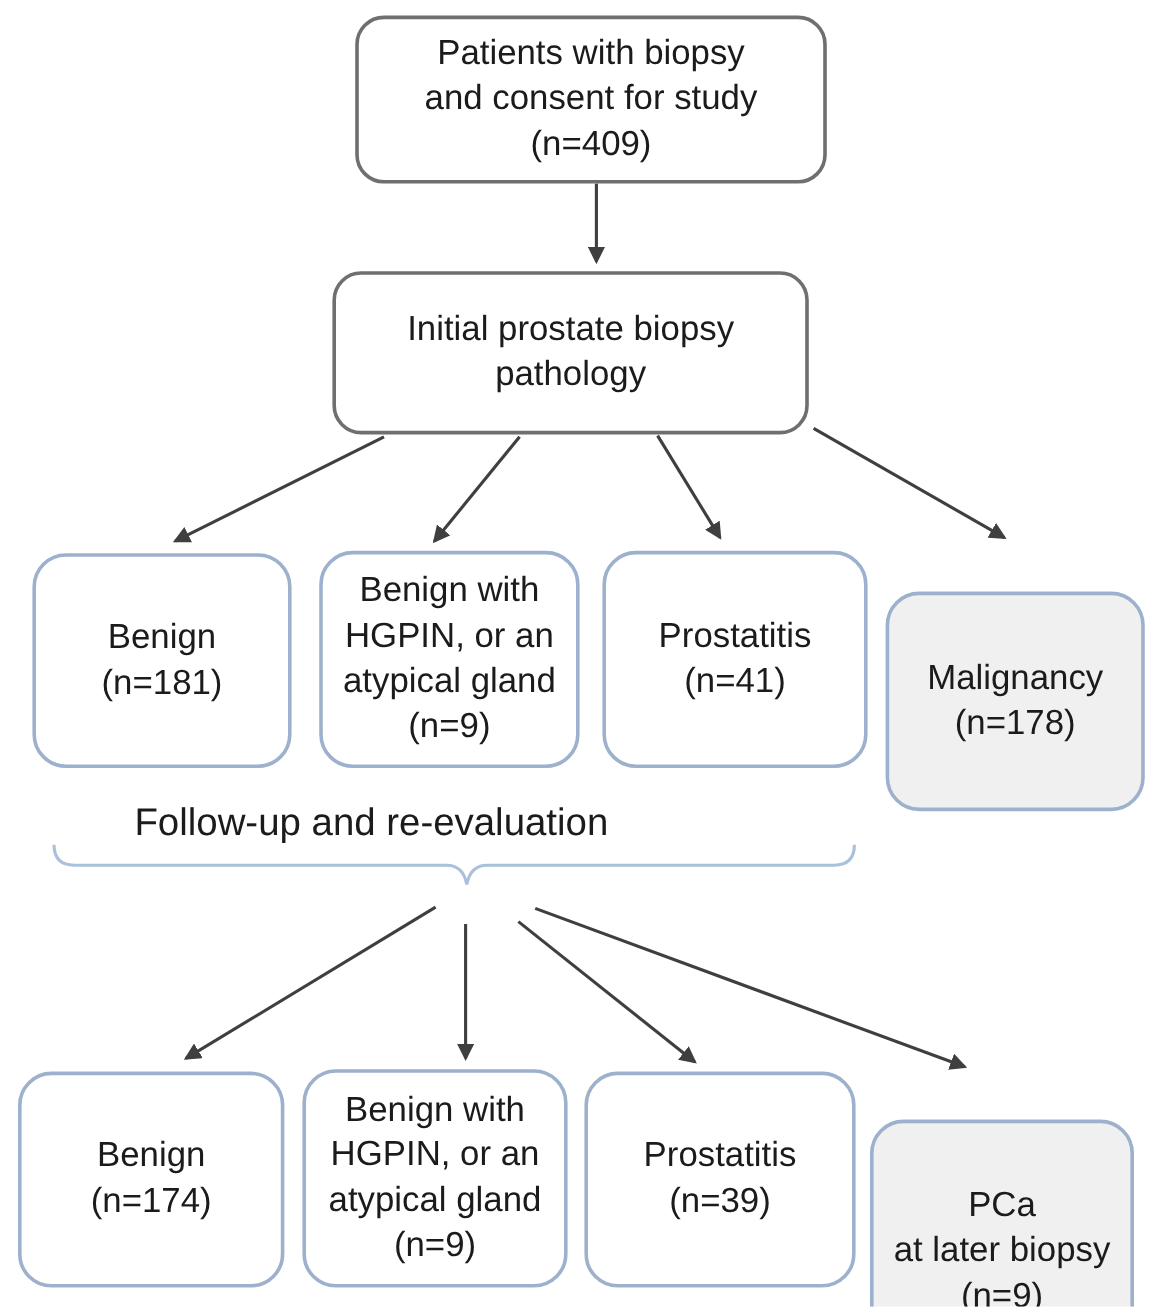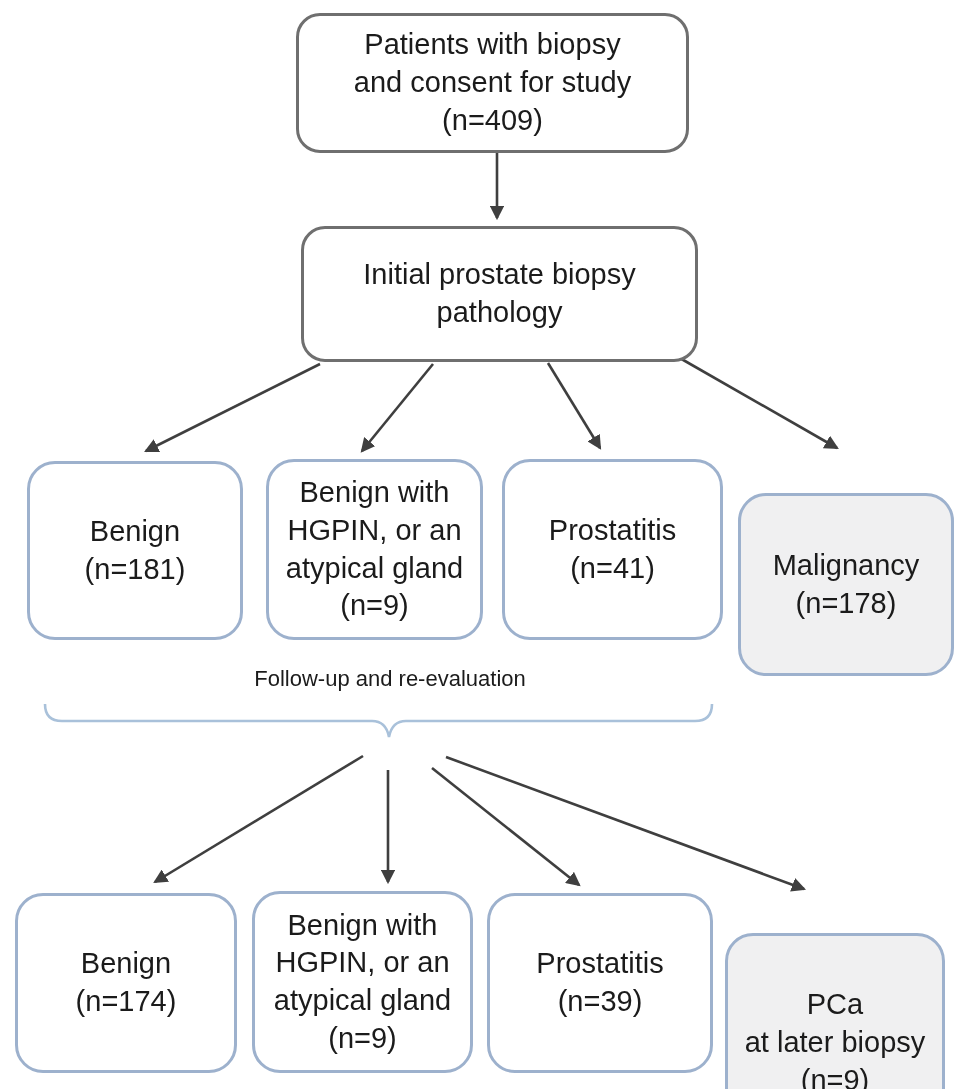--- a/index.html
+++ b/index.html
@@ -36,25 +36,24 @@
   .node--blue {
     border: 3px solid var(--blue-border, #9db1cd);
     border-radius: 28px;
   }
   .node--shaded {
     background: var(--gray-fill, #f0f0f1);
     margin-top: 36px;
   }
   .followup-label {
     position: absolute;
-    left: 100px;
+    left: 112px;
     top: 665px;
     width: 580px;
-    text-align: center;
-    font-size: 22px;
+    font-size: 32px;
     line-height: 1.3;
   }
 </style>
 </head>
 <body>
 
 <div class="canvas">
 
   <svg class="svg-layer" width="969" height="1089" viewBox="0 0 969 1089" xmlns="http://www.w3.org/2000/svg">
     <defs>
@@ -75,21 +74,21 @@
     <line x1="363" y1="756" x2="155" y2="882" stroke="#3f3f3f" stroke-width="2.6" marker-end="url(#ah)"></line>
     <line x1="388" y1="770" x2="388" y2="882" stroke="#3f3f3f" stroke-width="2.6" marker-end="url(#ah)"></line>
     <line x1="432" y1="768" x2="579" y2="885" stroke="#3f3f3f" stroke-width="2.6" marker-end="url(#ah)"></line>
     <line x1="446" y1="757" x2="804" y2="889" stroke="#3f3f3f" stroke-width="2.6" marker-end="url(#ah)"></line>
   </svg>
 
   <div class="node node--outline" style="left:296px; top:13px; width:393px; height:140px;">Patients with biopsy
 and consent for study
 (n=409)</div>
 
-  <div class="node node--outline" style="left:301px; top:226px; width:397px; height:136px;">Initial prostate biopsy
+  <div class="node node--outline" style="left:277px; top:226px; width:397px; height:136px;">Initial prostate biopsy
 pathology</div>
 
   <div class="node node--blue" style="left:27px; top:461px; width:216px; height:179px;">Benign
 (n=181)</div>
 
   <div class="node node--blue" style="left:266px; top:459px; width:217px; height:181px;">Benign with
 HGPIN, or an
 atypical gland
 (n=9)</div>
 

